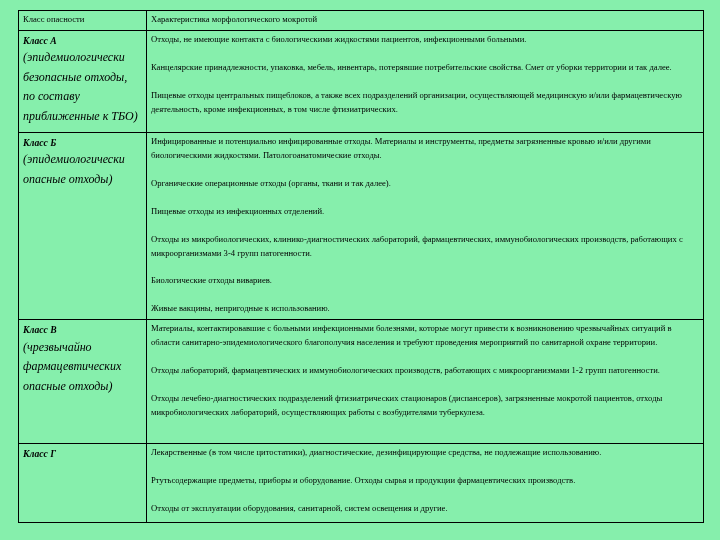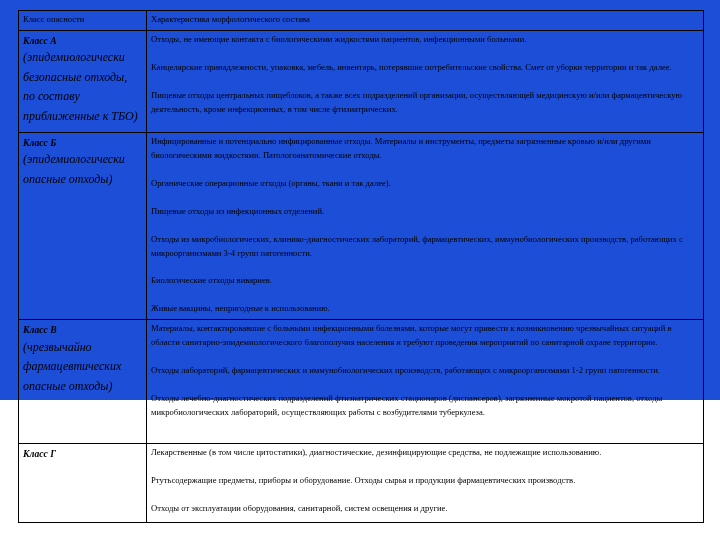--- a/index.html
+++ b/index.html
@@ -11,22 +11,22 @@
   body {
     width: 720px;
     height: 540px;
     overflow: hidden;
     font-family: "Liberation Serif", "DejaVu Serif", serif;
     color: #000000;
   }
   .page {
     position: relative;
     width: 720px;
-    height: 400px;
-    background: #1d4ed8;
+    height: 540px;
+    background: #86efac;
   }
   table.waste-table {
     position: absolute;
     left: 18px;
     top: 10px;
     width: 685px;
     border-collapse: collapse;
     table-layout: fixed;
   }
   table.waste-table td,
@@ -90,21 +90,21 @@
 <div class="page">
 
   <table class="waste-table">
     <colgroup>
       <col class="col-class">
       <col class="col-desc">
     </colgroup>
     <thead>
       <tr class="hdr">
         <th>Класс опасности</th>
-        <th>Характеристика морфологического состава</th>
+        <th>Характеристика морфологического мокротой</th>
       </tr>
     </thead>
     <tbody>
 
       <tr class="row-a">
         <td class="class-cell">
           <span class="class-title">Класс А</span>
           <span class="class-sub">(эпидемиологически безопасные отходы, по составу приближенные к ТБО)</span>
         </td>
         <td class="desc-cell">

